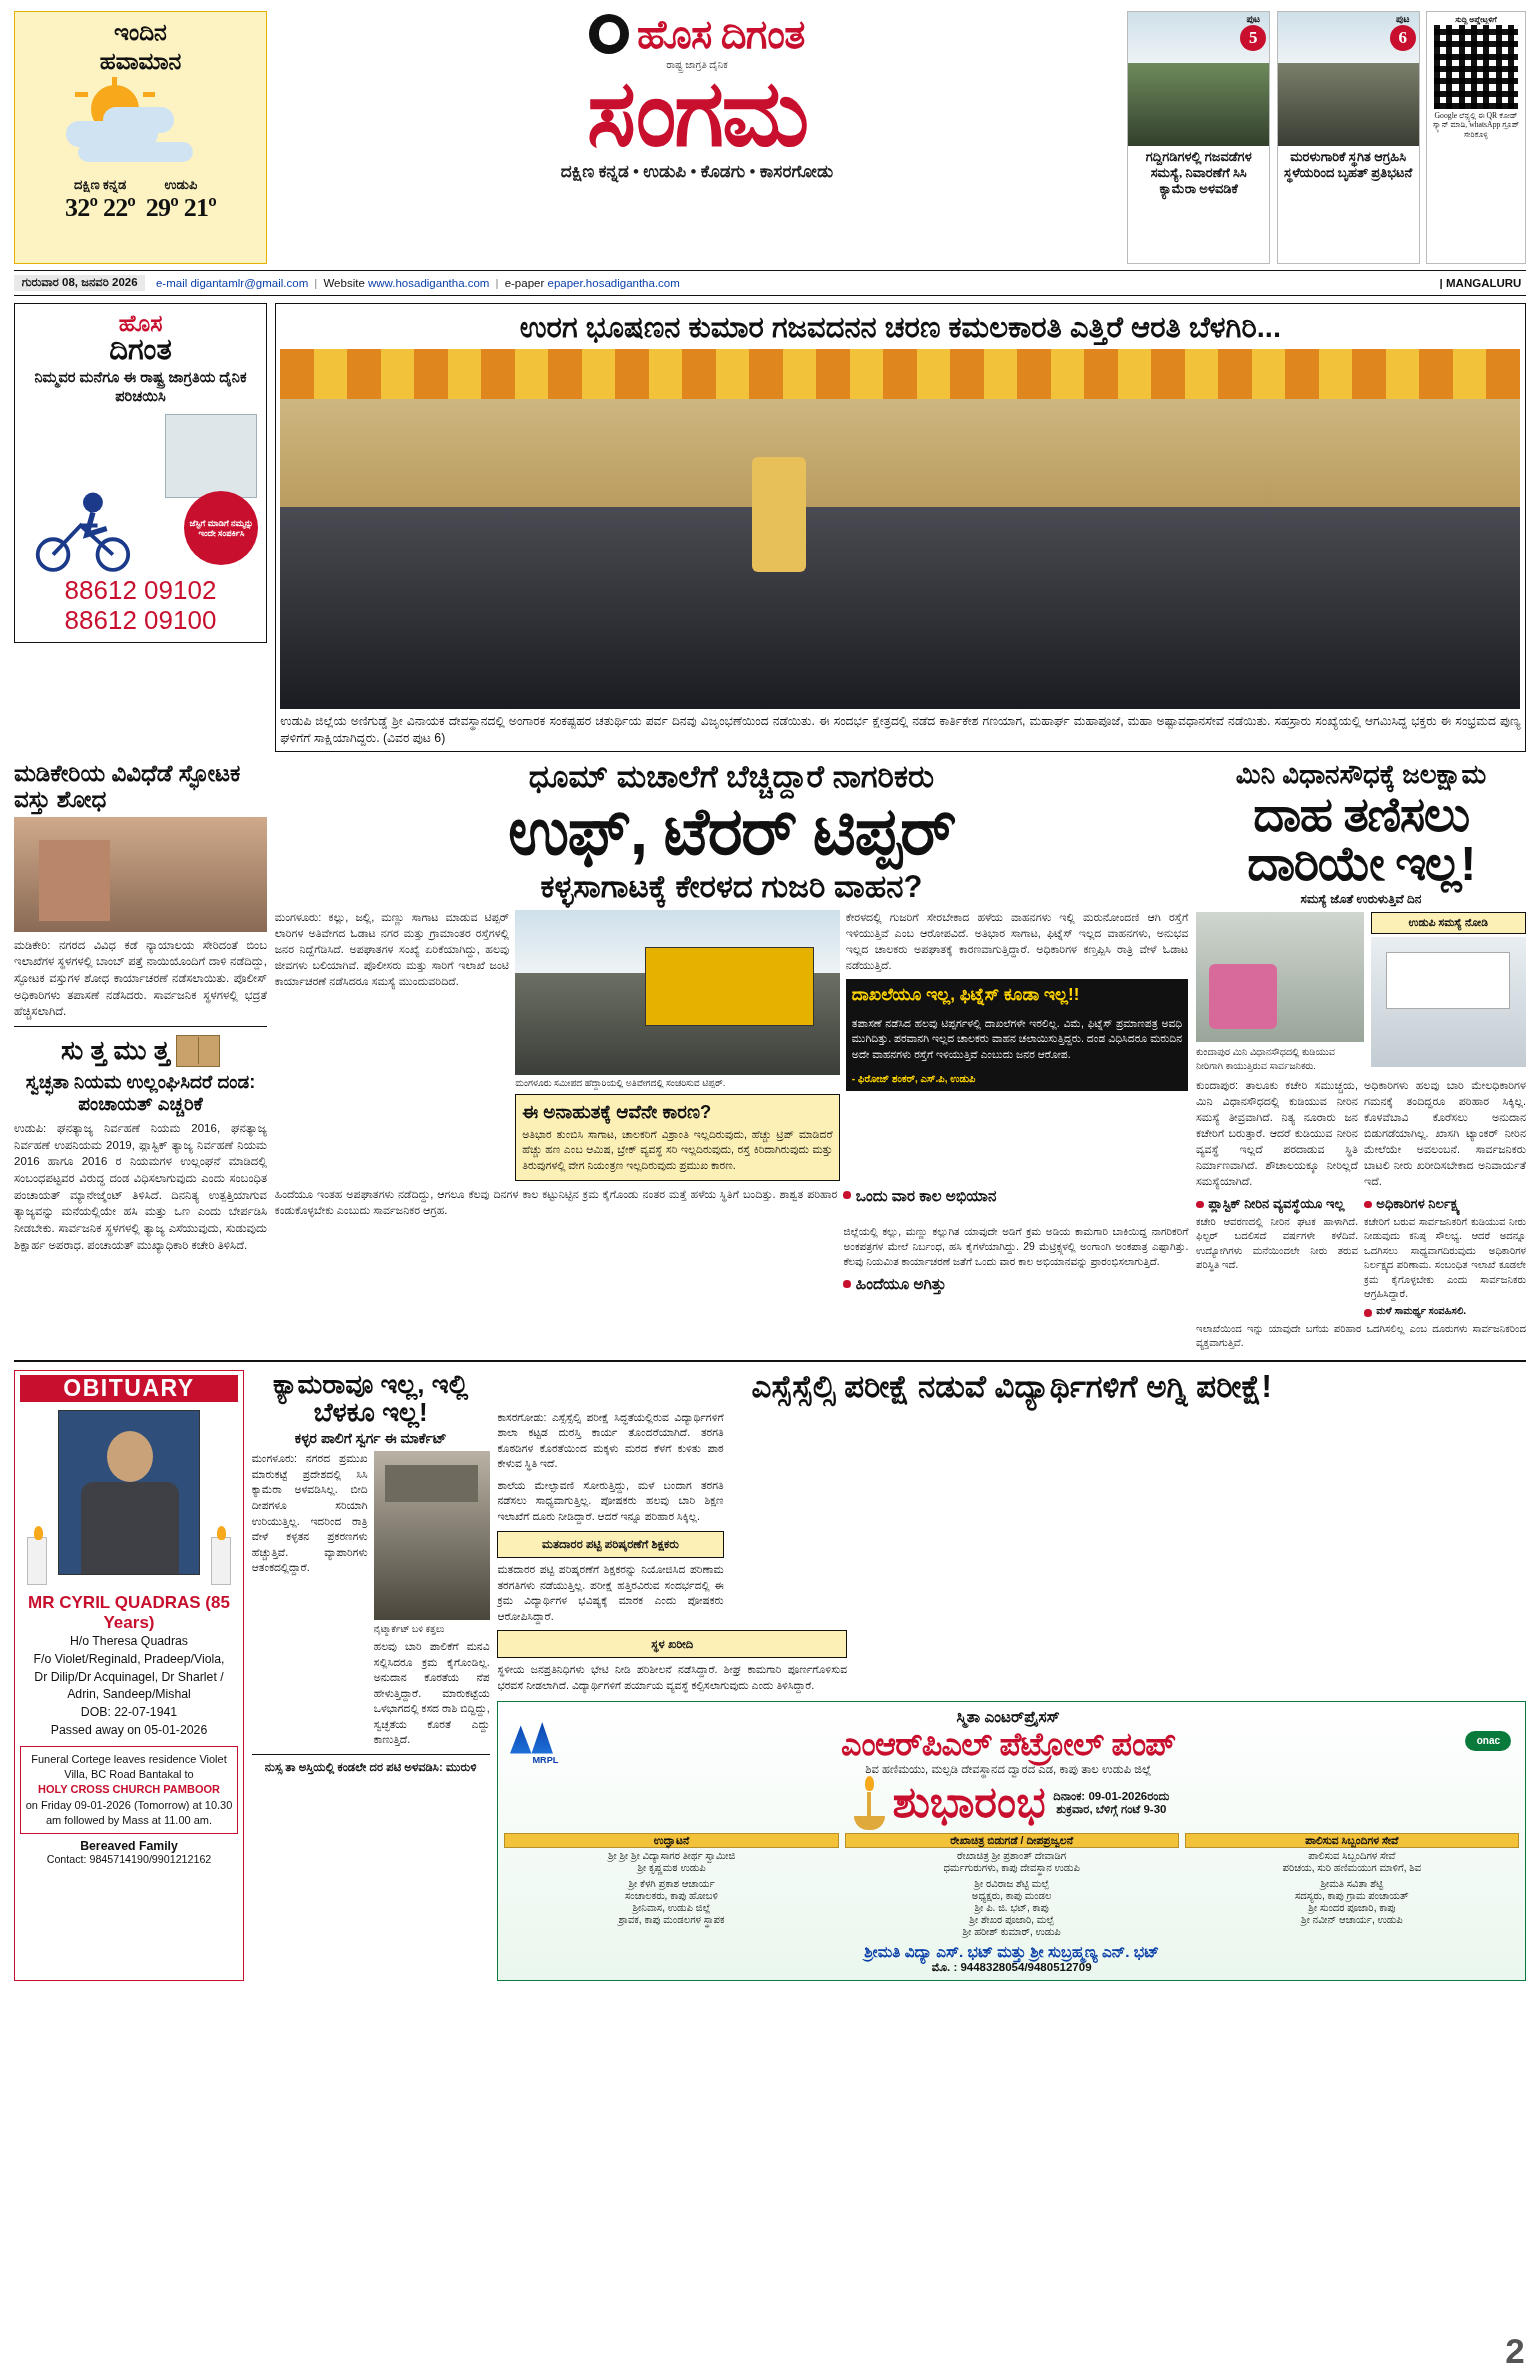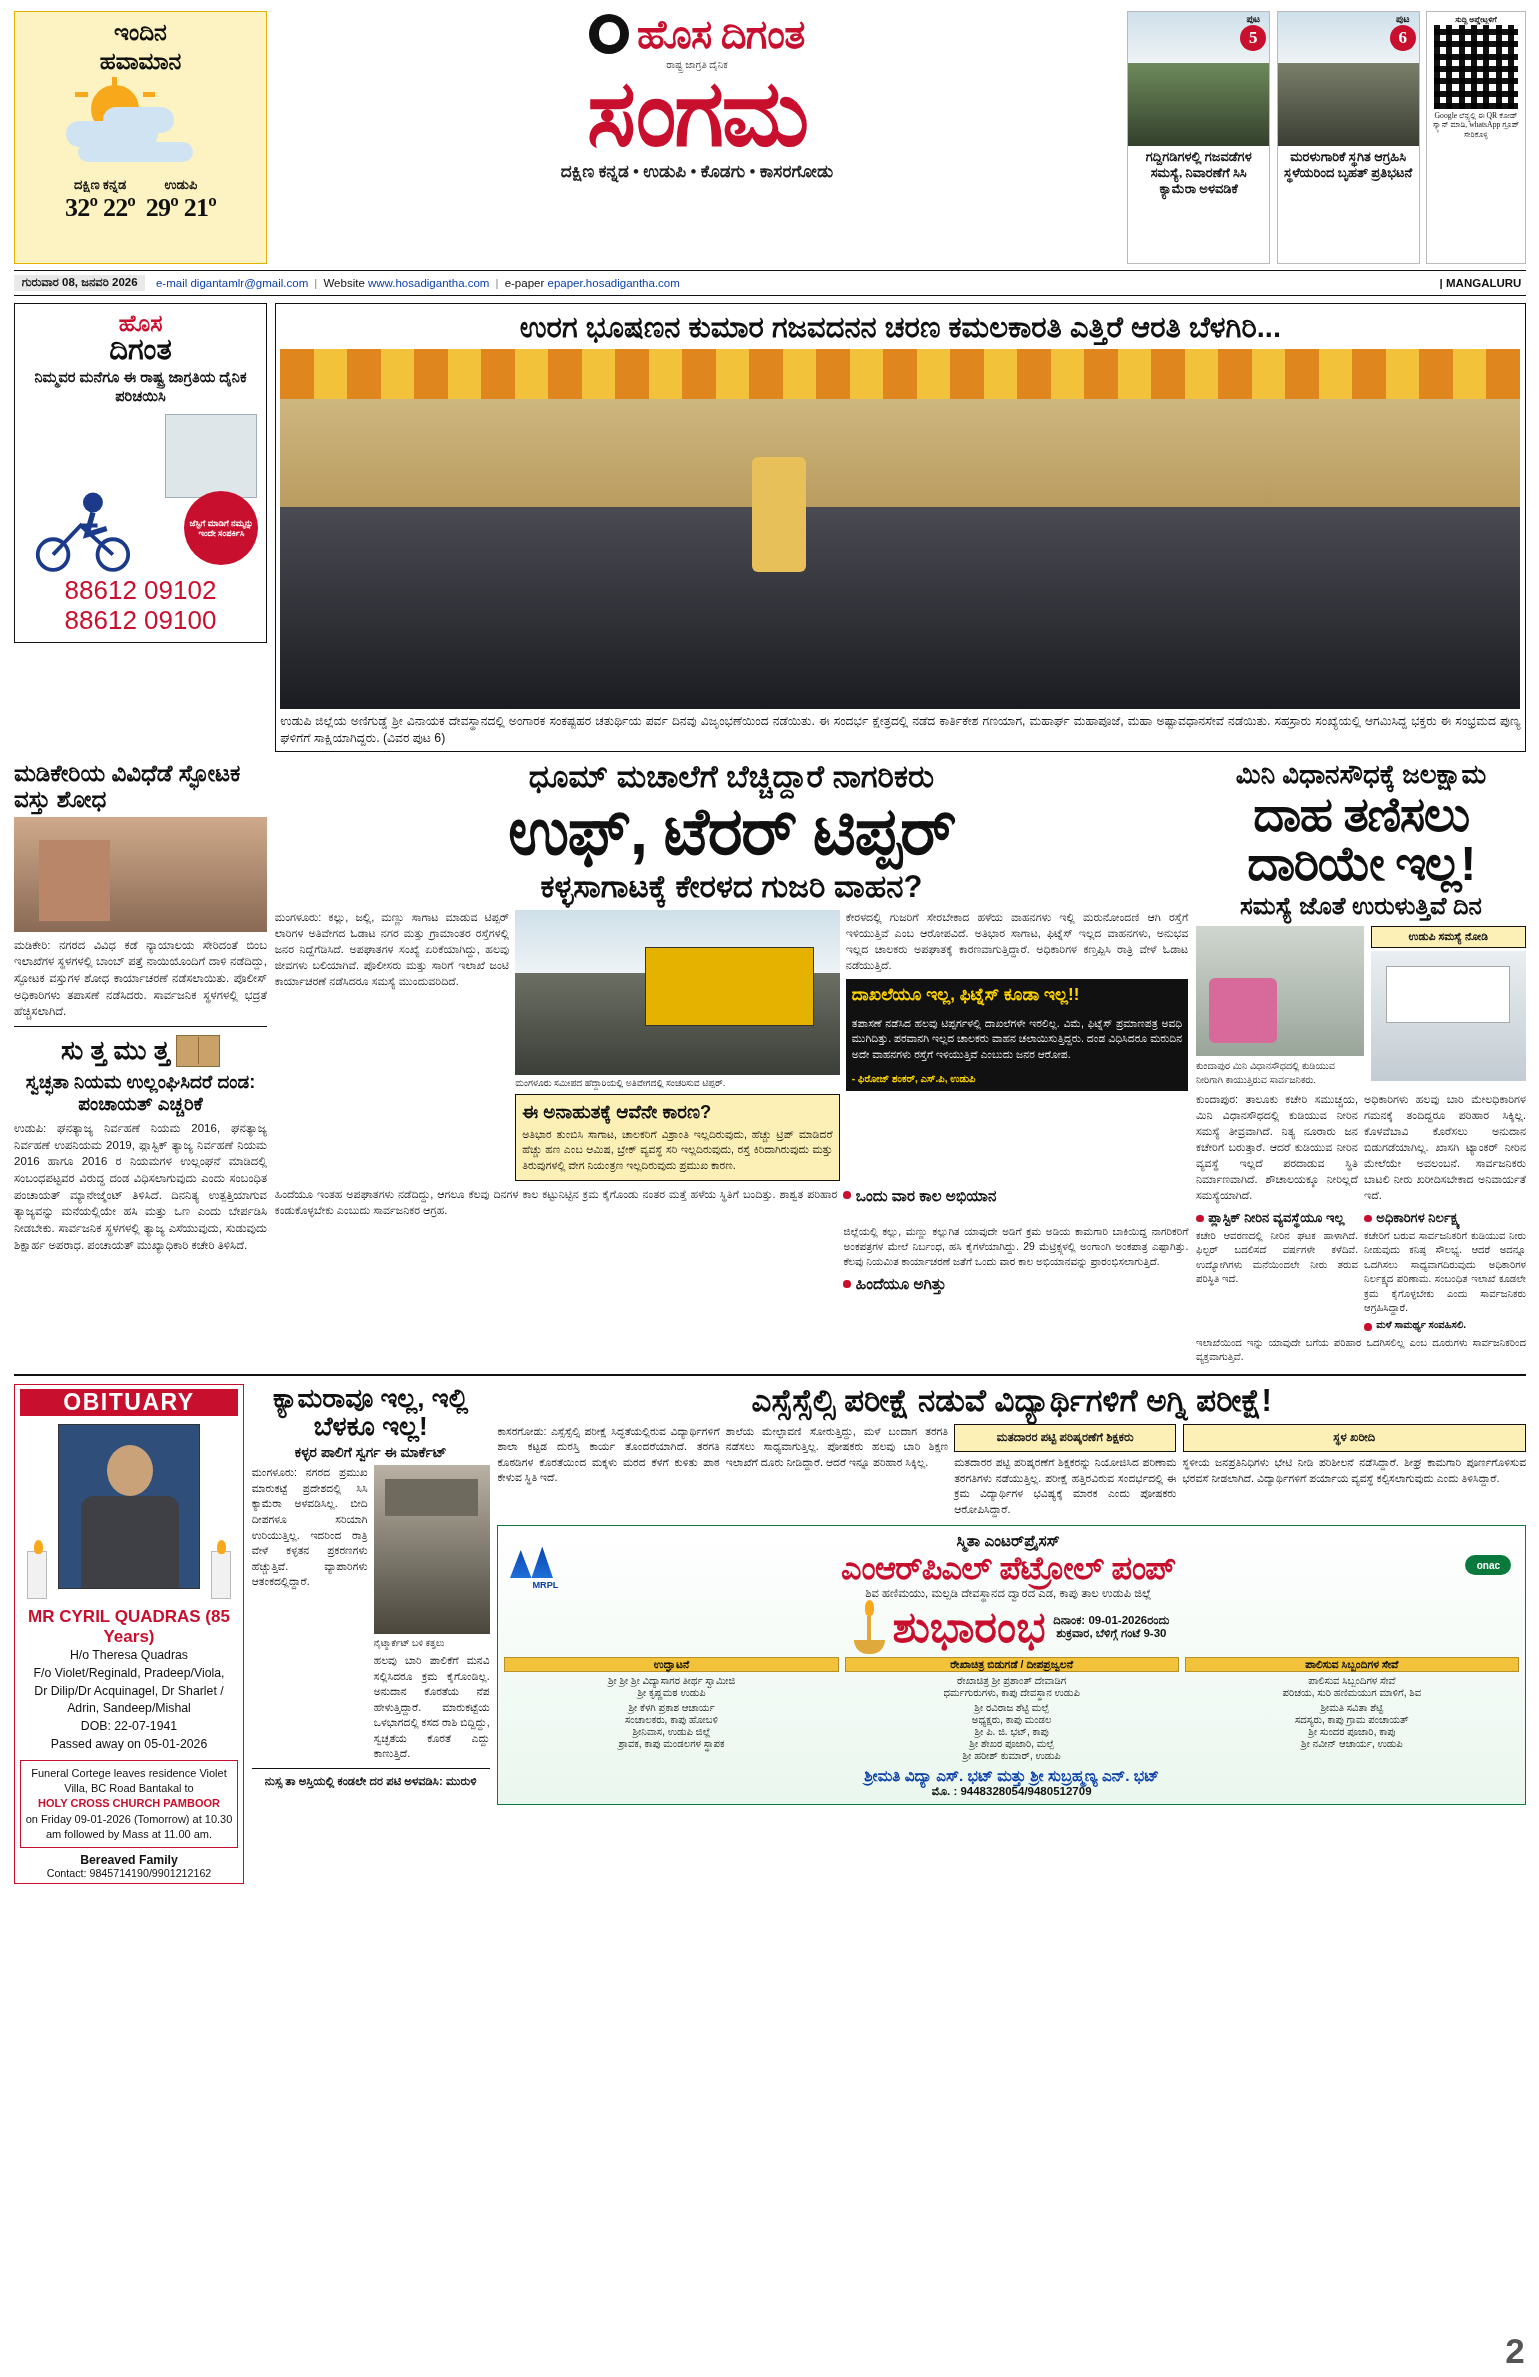--- a/index.html
+++ b/index.html
@@ -105,21 +105,21 @@
   .yellowbox h4 { font-size:18.4px; margin:0 0 4.6px; line-height:1.15; }
   .blackbox { background:#111; color:#fff; padding:6.1px; }
   .blackbox h4 { color:#ffd400; font-size:17px; margin:0 0 4.6px; line-height:1.2; }
   .blackbox p { font-size:10.7px; line-height:1.45; text-align:justify; }
   .dotline { display:flex; gap:4.6px; align-items:flex-start; }
   .dotline .dot { width:7.7px; height:7.7px; border-radius:50%; background:#c8102e; margin-top:4.6px; flex:0 0 auto;}
 
   .rightcol { width:330px; }
   .r-kicker { font-size:26px; font-weight:bold; text-align:center; line-height:1.1; }
   .r-head { font-size:48px; font-weight:bold; text-align:center; line-height:1.02; letter-spacing:-1.5px; margin:3.1px 0; }
-  .r-sub { font-size:24px; font-weight:bold; text-align:center; margin-bottom:6.1px; }
+  .r-sub { font-size:12px; font-weight:bold; text-align:center; margin-bottom:6.1px; }
   .r-grid { display:flex; gap:6.1px; }
   .r-ph { height:130px; }
   .tagpill { background:#fdf0b6; border:0.8px solid #111; font-size:10.7px; font-weight:bold; padding:3.1px 4.6px; text-align:center; }
 
   
   .band3 { display:flex; gap:7.7px; margin-top:9.2px; border-top:2.3px solid #111; padding-top:7.7px; }
   .obit { width:230px; border:1.5px solid #c8102e; padding:4.6px; }
   .obit-title { background:#c8102e; color:#fff; font-size:23px; font-weight:bold; text-align:center; letter-spacing:1.5px; }
   .obit-photo { margin:7.7px auto 4.6px; width:142px; height:165px; background:#2f4f7a; border:1.5px solid #333; position:relative; overflow:hidden;}
   .obit-photo .head { position:absolute; left:48px; top:20px; width:46px; height:51px; border-radius:50%; background:#c9a27a;}
@@ -132,21 +132,21 @@
   .obit-church { color:#c8102e; font-weight:bold; }
 
   .colA { width:238px; }
   .colA h2 { font-size:26px; font-weight:bold; line-height:1.1; text-align:center; margin:0 0 3.1px;}
   .colA .sub { font-size:14px; font-weight:bold; text-align:center; margin-bottom:4.6px;}
   .colA .ph { height:176px; }
   .two-col { display:flex; gap:6.1px; font-size:10.7px; line-height:1.45; text-align:justify; }
 
   .colB { flex:1; }
   .colB h2 { font-size:31px; font-weight:bold; text-align:center; line-height:1.1; margin:0 0 6.1px;}
-  .colB .cols { display:flex; gap:6.1px; font-size:10.7px; line-height:1.45; text-align:justify;}
+  .colB .cols { display:flex; gap:6.1px; font-size:10.7px; line-height:1.45; text-align:justify;flex-direction:column;}
   .boxy { border:0.8px solid #111; padding:4.6px; background:#fdf0b6; }
 
   
   .pump { margin-top:7.7px; border:1.5px solid #0a7a3c; background:linear-gradient(#fff,#eaf7ee); padding:6.1px; }
   .pump-top { display:flex; align-items:center; justify-content:space-between; }
   .mrpl { width:54px; text-align:right; font-size:9.2px; font-weight:bold; color:#0a3fa8;}
   .mrpl .logo { width:43px; height:35px; margin:0 auto 1.5px; background:linear-gradient(#0a3fa8,#1e6fd9); clip-path:polygon(0 100%,25% 20%,50% 100%,75% 10%,100% 100%); }
   .pump-name { text-align:center; flex:1; }
   .pump-small { font-size:15.3px; font-weight:bold; }
   .pump-big { font-size:32px; font-weight:bold; color:#c8102e; letter-spacing:-0.8px; }

